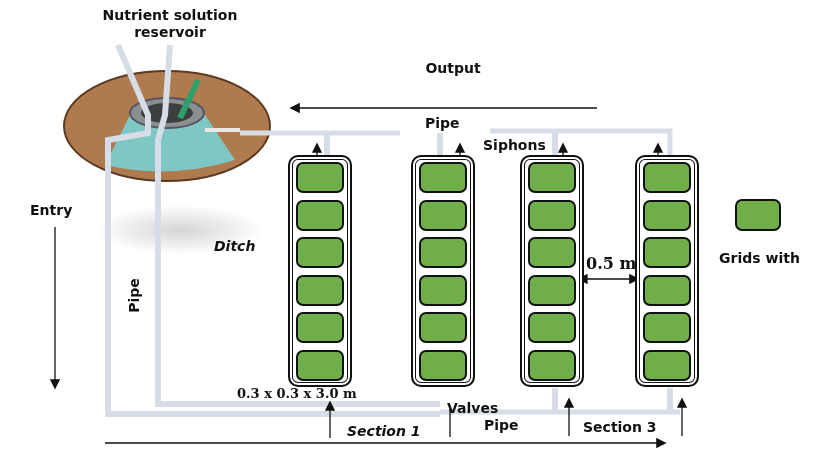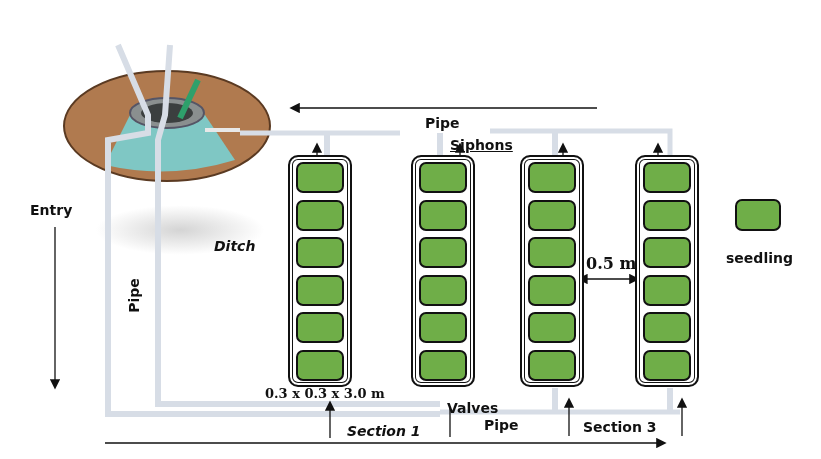--- a/index.html
+++ b/index.html
@@ -93,29 +93,32 @@
     <div class="cell" style="top: 42.5px; background: rgb(111, 174, 72);"></div>
     <div class="cell" style="top: 80px; background: rgb(111, 174, 72);"></div>
     <div class="cell" style="top: 117.5px; background: rgb(111, 174, 72);"></div>
     <div class="cell" style="top: 155px; background: rgb(111, 174, 72);"></div>
     <div class="cell" style="top: 192.5px; background: rgb(111, 174, 72);"></div>
   </div>
 
 <div class="cell" style="left:735px;top:199px;width:46px;height:32px;"></div>
 
 <div class="lbl" style="left:85px;top:7px;width:170px;">
+  <div>Nutrient solution</div>
+  <div>reservoir</div>
 </div>
 <div class="lbl" style="left:368px;top:60px;width:170px;">
+  <div>Output</div>
 </div>
 <div class="lbl" style="left:425px;top:115px;">Pipe</div>
-<div class="lbl" style="left:450px;top:137px;text-decoration:underline;">Siphons</div>
+<div class="lbl" style="left:483px;top:137px;">Siphons</div>
 <div class="lbl" style="left:30px;top:202px;">Entry</div>
 <div class="lbl" style="left:214px;top:238px;font-style:italic;">Ditch</div>
 <div class="lbl" style="left:117px;top:287px;transform:rotate(-90deg);">Pipe</div>
-<div class="lbl" style="left:237px;top:385px;font-family:'DejaVu Serif',serif;font-size:13px;margin-left:28px;">0.3 x 0.3 x 3.0 m</div>
+<div class="lbl" style="left:237px;top:385px;font-family:'DejaVu Serif',serif;font-size:13px;">0.3 x 0.3 x 3.0 m</div>
 <div class="lbl" style="left:447px;top:400px;">Valves</div>
 <div class="lbl" style="left:484px;top:417px;">Pipe</div>
 <div class="lbl" style="left:347px;top:423px;font-style:italic;">Section 1</div>
 <div class="lbl" style="left:583px;top:419px;">Section 3</div>
 <div class="lbl" style="left:586px;top:255px;font-family:'DejaVu Serif',serif;font-size:16px;">0.5 m</div>
 <div class="lbl" style="left:712px;top:250px;width:95px;">
-  <div>seedling</div>
+  <div>Grids with</div>
 </div>
 
 </body></html>

